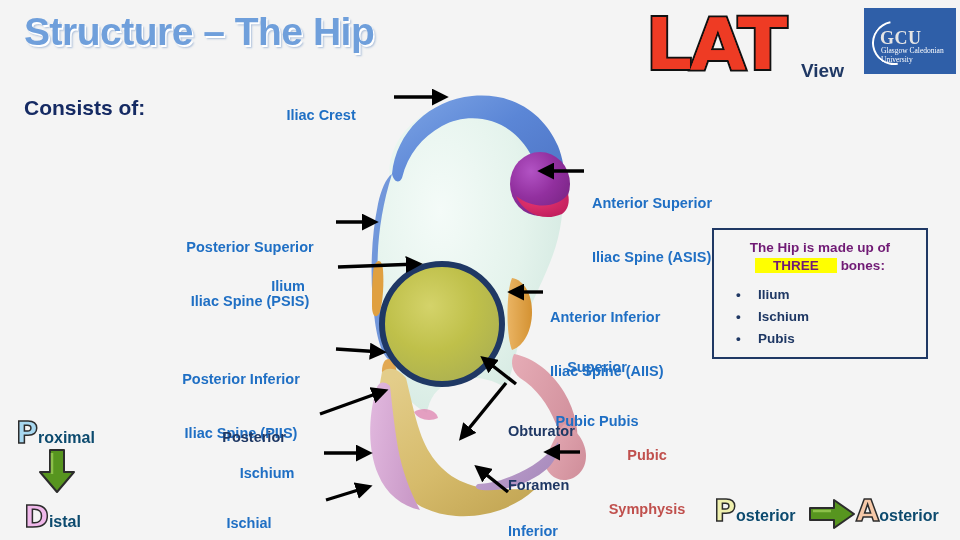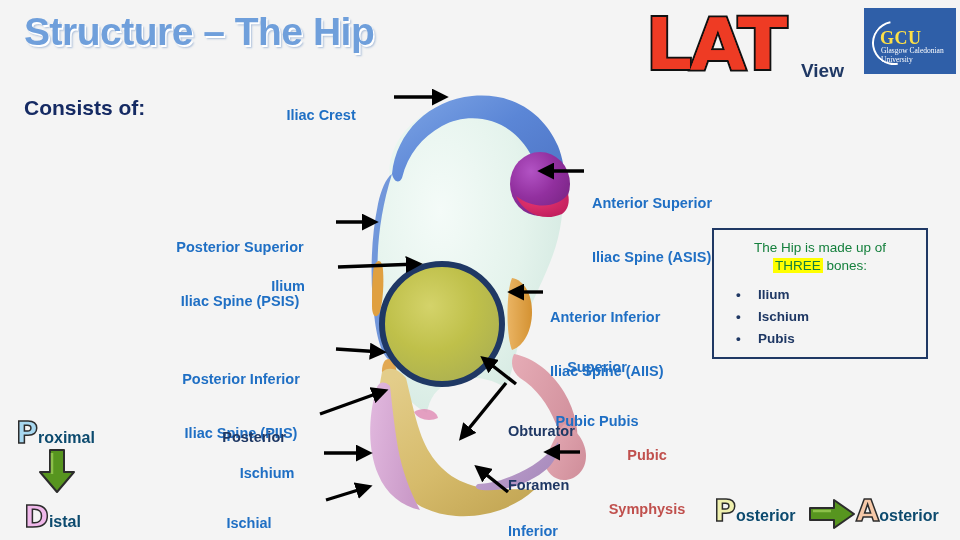--- a/index.html
+++ b/index.html
@@ -53,41 +53,41 @@
   }
   #gcu-arc{
     position:absolute;left:8px;top:13px;width:40px;height:40px;
     border:2px solid #fff;border-radius:50%;
     border-right-color:transparent;border-top-color:transparent;
     transform:rotate(35deg);
   }
   #gcu-initials{
     position:absolute;left:16px;top:20px;
     font-family:"Liberation Serif",serif;font-weight:bold;
-    font-size:18px;color:#fde047;letter-spacing:0.5px;
+    font-size:18px;color:#e5e5e5;letter-spacing:0.5px;
   }
   #gcu-name{
     position:absolute;left:17px;top:39px;width:66px;
     font-family:"Liberation Serif",serif;
     font-size:7.5px;line-height:8.5px;color:#fff;
   }
 
   
   #bone-illustration{left:318px;top:72px;width:320px;height:450px;}
 
   
   #info-box{
     left:712px;top:228px;width:212px;height:127px;
     border:2px solid #1f3864;background:#f4f4f4;
   }
   #info-box .ib-head{
-    text-align:center;font-size:13.5px;font-weight:normal;color:#15803d;
+    text-align:center;font-size:13.5px;font-weight:bold;color:#701a75;
     margin-top:9px;line-height:18px;
   }
-  #info-box .hl{background:#ffff00;padding:0 2px;}
+  #info-box .hl{background:#ffff00;padding:0 18px;}
   #info-box ul{margin:9px 0 0 0;padding:0 0 0 22px;list-style:none;}
   #info-box li{
     font-size:13.5px;font-weight:bold;color:#1f3864;
     line-height:22px;position:relative;padding-left:22px;
   }
   #info-box li:before{
     content:"\2022";position:absolute;left:0;top:0;color:#1f3864;
   }
 
   
@@ -255,21 +255,21 @@
 
   <div class="abs label ta-r" style="left:238px;top:88px;width:150px;">
     <span>Iliac Crest</span>
   </div>
 
   <div class="abs label" style="left:592px;top:158px;width:190px;">
     <div>Anterior Superior</div>
     <div>Iliac Spine (ASIS)</div>
   </div>
 
-  <div class="abs label ta-r" style="left:150px;top:202px;width:180px;">
+  <div class="abs label ta-r" style="left:160px;top:202px;width:180px;">
     <div>Posterior Superior</div>
     <div>Iliac Spine (PSIS)</div>
   </div>
 
   <div class="abs label ta-r" style="left:230px;top:259px;width:100px;">
     <span>Ilium</span>
   </div>
 
   <div class="abs label" style="left:550px;top:272px;width:190px;">
     <div>Anterior Inferior</div>

